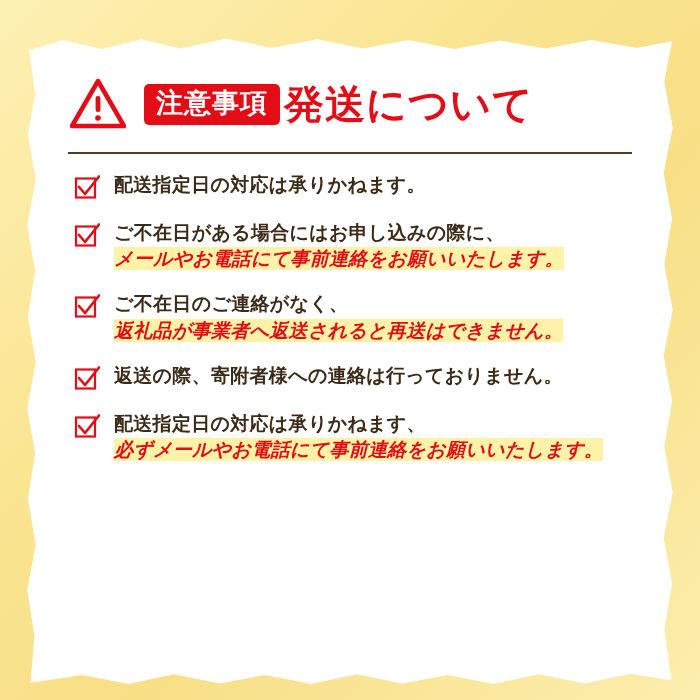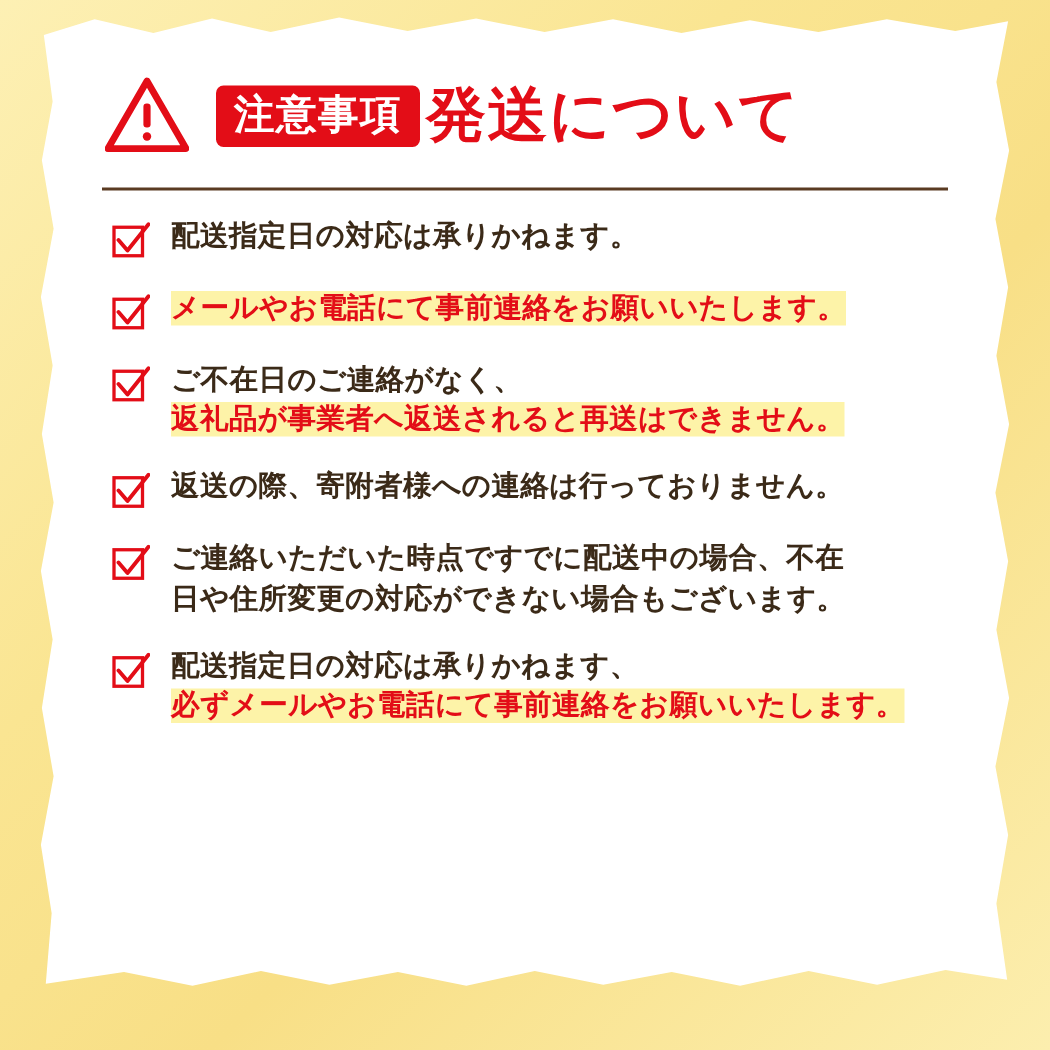--- a/index.html
+++ b/index.html
@@ -16,21 +16,21 @@
   #page {
     position: relative;
     width: 700px;
     height: 700px;
     background: linear-gradient(135deg, #fdf0b4 0%, #fae592 35%, #f8df86 60%, #fceeae 100%);
   }
   
   #card {
     position: absolute;
     left: 24px;
-    top: 9px;
+    top: 36px;
     width: 652px;
     height: 652px;
     background: #ffffff;
     box-sizing: border-box;
     
     clip-path: polygon(
       0.8% 2.2%, 6% 0.6%, 12% 2.0%, 18% 0.5%, 24% 1.9%, 31% 0.4%, 38% 1.8%,
       45% 0.5%, 52% 1.9%, 59% 0.6%, 66% 2.0%, 73% 0.7%, 80% 1.9%, 87% 0.6%,
       94% 1.8%, 99.4% 0.8%,
       98.2% 7%, 99.5% 14%, 98.1% 21%, 99.4% 28%, 98.2% 35%, 99.5% 42%,
@@ -123,21 +123,21 @@
     white-space: nowrap;
   }
   .line.red {
     color: #e30d17;
     background: #fdf3a8;
     display: inline;
     box-decoration-break: clone;
     -webkit-box-decoration-break: clone;
     padding: 1px 0;
   }
-  .redwrap { line-height: 1.45; }
+  .redwrap { line-height: 1.45; font-style: italic; }
 </style>
 </head>
 <body>
 
 <div id="page">
   <div id="card">
     <div id="inner">
 
       <div id="header">
         <span class="warn-icon">
@@ -168,20 +168,21 @@
         </div>
 
         <div class="item">
           <span class="check">
             <svg viewBox="0 0 26 26" width="26" height="26" aria-hidden="true">
               <rect x="2" y="3.5" width="19" height="19" fill="none" stroke="#e30d17" stroke-width="2.2"></rect>
               <path d="M5 12 L11 19 L25 1.5" fill="none" stroke="#e30d17" stroke-width="2.6" stroke-linecap="round" stroke-linejoin="round"></path>
             </svg>
           </span>
           <span class="lines">
+            <div class="line">ご不在日がある場合にはお申し込みの際に、</div>
             <div class="redwrap"><span class="line red">メールやお電話にて事前連絡をお願いいたします。</span></div>
           </span>
         </div>
 
         <div class="item">
           <span class="check">
             <svg viewBox="0 0 26 26" width="26" height="26" aria-hidden="true">
               <rect x="2" y="3.5" width="19" height="19" fill="none" stroke="#e30d17" stroke-width="2.2"></rect>
               <path d="M5 12 L11 19 L25 1.5" fill="none" stroke="#e30d17" stroke-width="2.6" stroke-linecap="round" stroke-linejoin="round"></path>
             </svg>
@@ -197,32 +198,20 @@
             <svg viewBox="0 0 26 26" width="26" height="26" aria-hidden="true">
               <rect x="2" y="3.5" width="19" height="19" fill="none" stroke="#e30d17" stroke-width="2.2"></rect>
               <path d="M5 12 L11 19 L25 1.5" fill="none" stroke="#e30d17" stroke-width="2.6" stroke-linecap="round" stroke-linejoin="round"></path>
             </svg>
           </span>
           <span class="lines">
             <div class="line">返送の際、寄附者様への連絡は行っておりません。</div>
           </span>
         </div>
 
-        <div class="item">
-          <span class="check">
-            <svg viewBox="0 0 26 26" width="26" height="26" aria-hidden="true">
-              <rect x="2" y="3.5" width="19" height="19" fill="none" stroke="#e30d17" stroke-width="2.2"></rect>
-              <path d="M5 12 L11 19 L25 1.5" fill="none" stroke="#e30d17" stroke-width="2.6" stroke-linecap="round" stroke-linejoin="round"></path>
-            </svg>
-          </span>
-          <span class="lines">
-            <div class="line">ご連絡いただいた時点ですでに配送中の場合、不在</div>
-            <div class="line">日や住所変更の対応ができない場合もございます。</div>
-          </span>
-        </div>
 
         <div class="item">
           <span class="check">
             <svg viewBox="0 0 26 26" width="26" height="26" aria-hidden="true">
               <rect x="2" y="3.5" width="19" height="19" fill="none" stroke="#e30d17" stroke-width="2.2"></rect>
               <path d="M5 12 L11 19 L25 1.5" fill="none" stroke="#e30d17" stroke-width="2.6" stroke-linecap="round" stroke-linejoin="round"></path>
             </svg>
           </span>
           <span class="lines">
             <div class="line">配送指定日の対応は承りかねます、</div>

